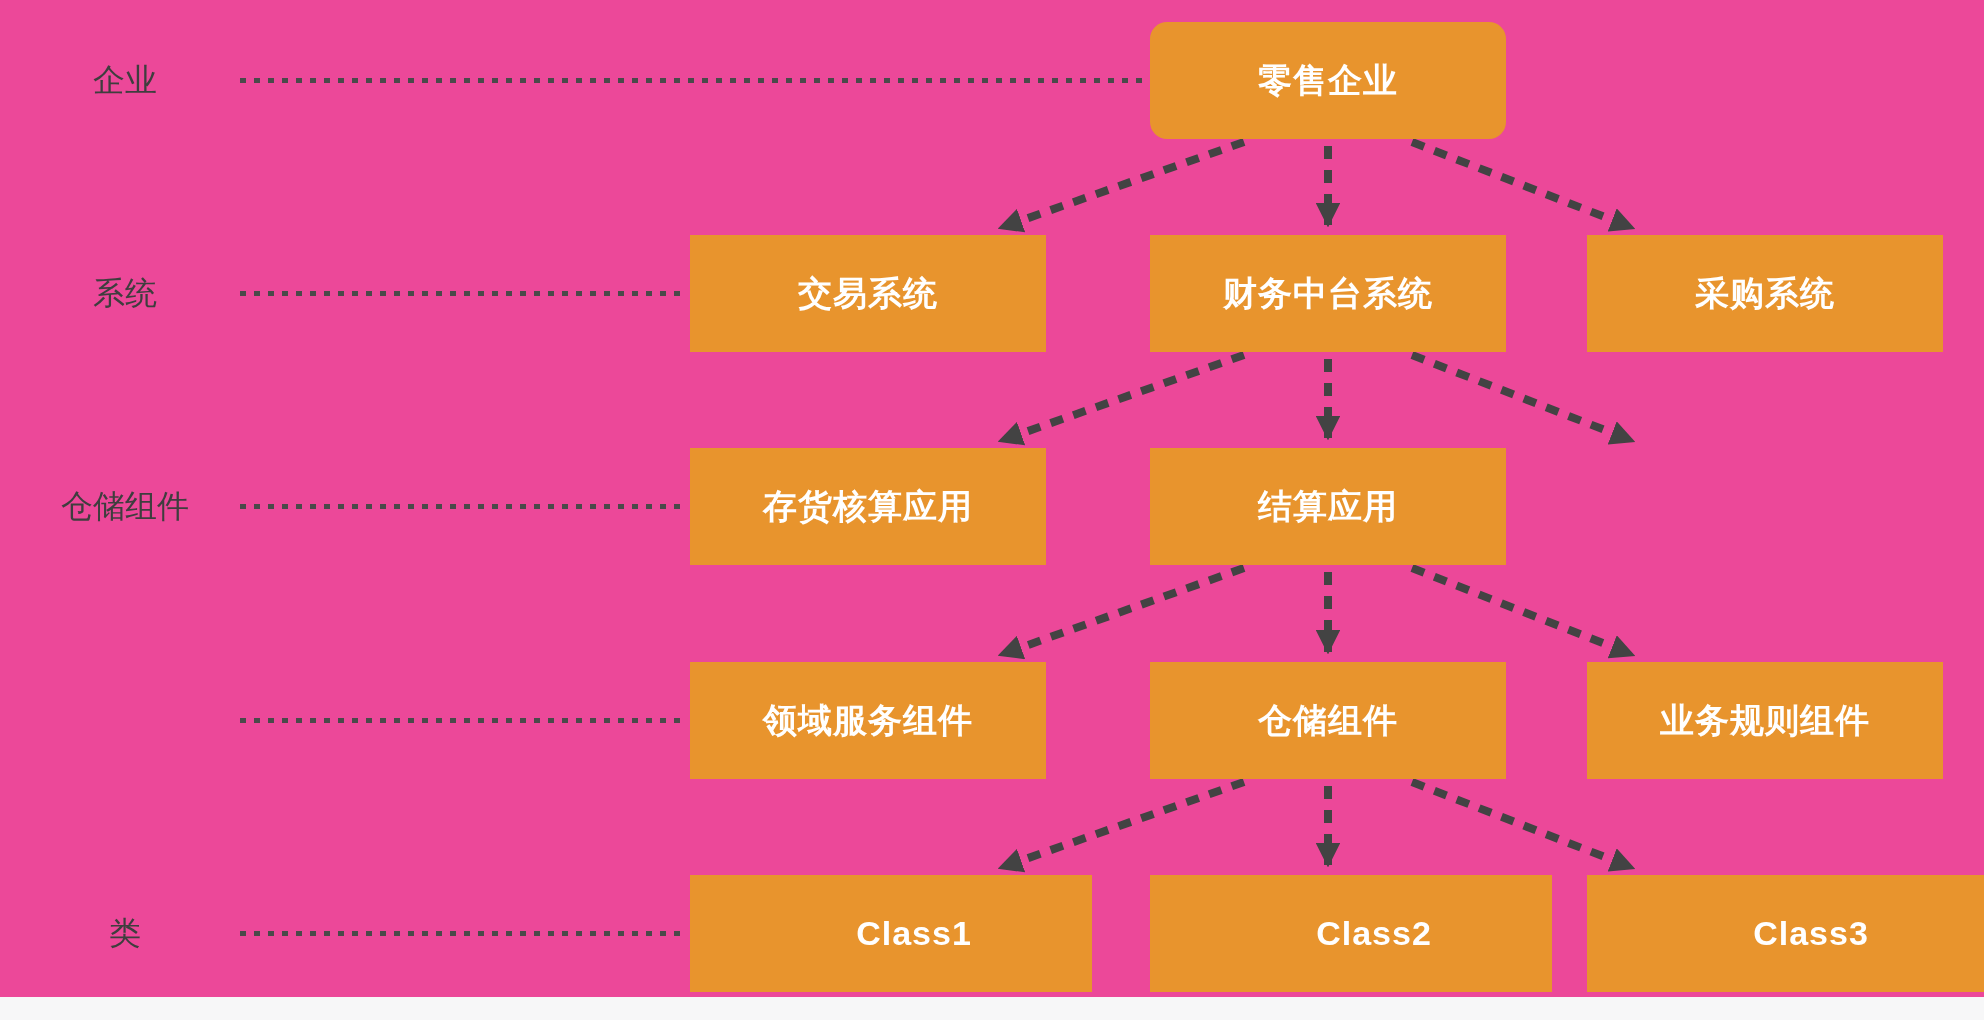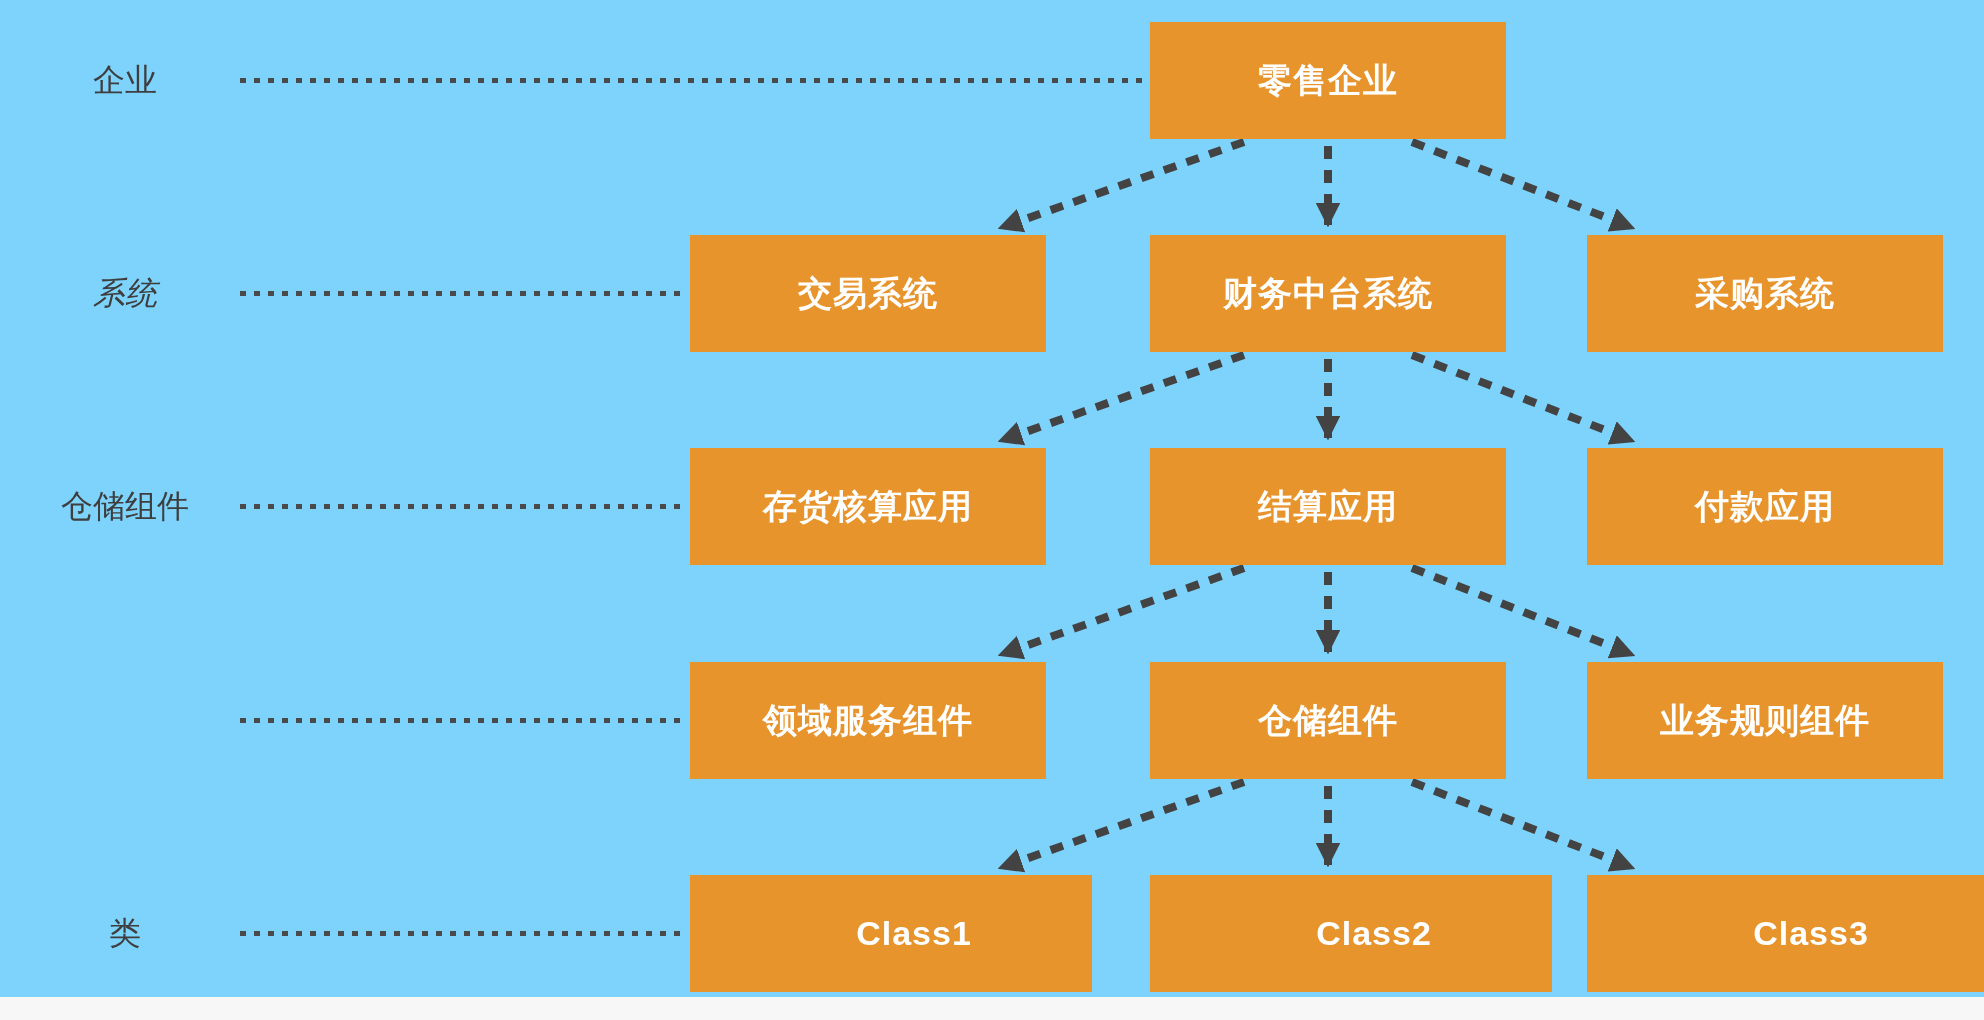--- a/index.html
+++ b/index.html
@@ -1,20 +1,20 @@
 <!DOCTYPE html>
 <html style="--orange: #E8942D; --labelcolor: #3E3E3E;"><head>
 <meta charset="utf-8">
 <style>
   html,body{margin:0;padding:0;background:#ffffff;}
   .canvas{
     position:relative;
     width:1984px;
     height:1020px;
-    background:#7dd3fc;
+    background:#ec4899;
     overflow:hidden;
     font-family:"Liberation Sans", sans-serif;
   }
   .edge-layer{
     position:absolute;
     left:0; top:0;
     width:1984px;
     height:1020px;
   }
   .node{
@@ -27,38 +27,38 @@
     align-items:center;
     justify-content:center;
     font-size:34px;
     font-weight:600;
     letter-spacing:1px;
     text-align:center;
   }
   .col-l{left:690px;}
   .col-m{left:1150px;}
   .col-r{left:1587px;}
-  .row-1{top:22px;}
+  .row-1{top:22px;border-radius:17px;}
   .row-2{top:235px;}
   .row-3{top:448px;}
   .row-4{top:662px;}
   .row-5{top:875px;padding-left:46px;}
   .row-label{
     position:absolute;
     left:20px;
     width:210px;
     height:44px;
     line-height:44px;
     text-align:center;
     font-size:32px;
     font-weight:500;
     color:var(--labelcolor,#3e3e3e);
   }
   .lbl-1{top:58px;}
-  .lbl-2{top:271px;font-style:italic;}
+  .lbl-2{top:271px;}
   .lbl-3{top:484px;}
   .lbl-4{top:698px;}
   .lbl-5{top:911px;}
   .footer-strip{
     position:absolute;
     left:0; right:0;
     top:997px; bottom:0;
     background:#f7f7f8;
   }
 </style>
@@ -107,21 +107,20 @@
   <div class="row-label lbl-5">类</div>
 
   <div class="node row-1 col-m">零售企业</div>
 
   <div class="node row-2 col-l">交易系统</div>
   <div class="node row-2 col-m">财务中台系统</div>
   <div class="node row-2 col-r">采购系统</div>
 
   <div class="node row-3 col-l">存货核算应用</div>
   <div class="node row-3 col-m">结算应用</div>
-  <div class="node row-3 col-r">付款应用</div>
 
   <div class="node row-4 col-l">领域服务组件</div>
   <div class="node row-4 col-m">仓储组件</div>
   <div class="node row-4 col-r">业务规则组件</div>
 
   <div class="node row-5 col-l">Class1</div>
   <div class="node row-5 col-m">Class2</div>
   <div class="node row-5 col-r">Class3</div>
 
   <div class="footer-strip"></div>

